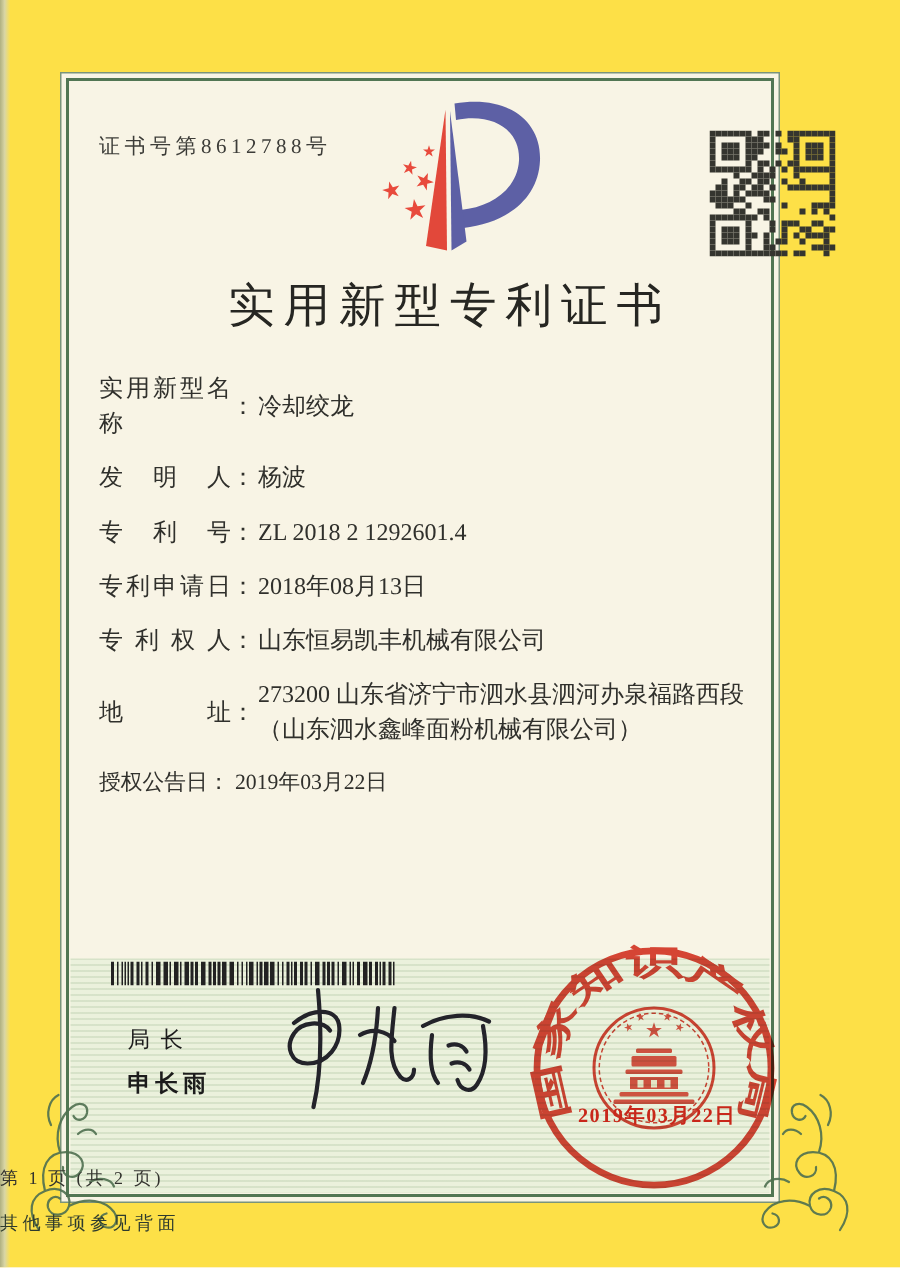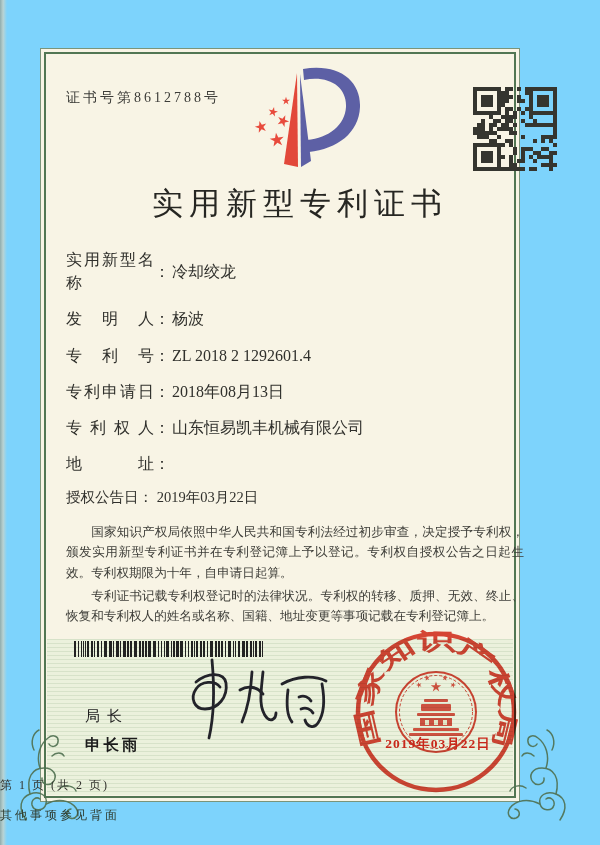--- a/index.html
+++ b/index.html
@@ -1,17 +1,17 @@
 <!DOCTYPE html>
 <html><head>
 <meta charset="utf-8">
 <style>
   html,body{margin:0;padding:0;}
   body{font-family:"Liberation Serif","DejaVu Serif",serif;}
-  .page{position:relative;width:600px;height:845px;background:#7dd3fc;overflow:hidden;}
+  .page{position:relative;width:600px;height:845px;background:#fde047;overflow:hidden;}
   .scan-edge-left{position:absolute;left:0;top:0;bottom:0;width:7px;
     background:linear-gradient(90deg,#96a093 0%,#cdd3c5 45%,rgba(251,248,236,0) 100%);opacity:.75;}
   
   .frame{position:absolute;left:40px;top:48px;width:478px;height:752px;border:1px solid #7a947a;background:#f8f4e5;}
   .frame::after{content:"";position:absolute;inset:3px;border:2px solid #527653;pointer-events:none;}
   .band{position:absolute;left:6px;right:6px;top:590px;bottom:6px;background:#ebf1dc;
     background-image:repeating-linear-gradient(180deg,rgba(110,150,100,.16) 0 1px,rgba(110,150,100,0) 1px 4px);}
   
   .cert-no{position:absolute;left:66px;top:89px;font-size:14px;letter-spacing:3px;color:#3c3c38;}
   .logo{position:absolute;left:231px;top:64px;width:140px;height:114px;}
@@ -23,21 +23,21 @@
   .frow{display:flex;align-items:center;margin-bottom:13px;font-size:16px;line-height:1.45;}
   .flabel{flex:0 0 88px;text-align:justify;text-align-last:justify;}
   .fcolon{flex:0 0 auto;padding-right:2px;}
   .fvalue{flex:1;}
   .grant-row{display:flex;margin-top:13px;font-size:14.5px;}
   .grant-g1{flex:0 0 226px;}
   .paras{margin-top:15px;font-size:12.6px;line-height:1.6;color:#3d3d38;text-align:justify;}
   .paras p{margin:0 0 3px 0;text-indent:2em;}
   
   .barcode{position:absolute;left:74px;top:641px;width:195px;height:16px;}
-  .director{position:absolute;left:85px;top:684px;font-family:Liberation Serif, serif;color:#1c1c1c;margin-top:23px;}
+  .director{position:absolute;left:85px;top:684px;font-family:Liberation Serif, serif;color:#1c1c1c;}
   .director .d-title{font-size:15px;letter-spacing:7px;margin-bottom:9px;}
   .director .d-name{font-size:15.5px;letter-spacing:3px;font-weight:600;}
   .signature{position:absolute;left:168px;top:652px;width:170px;height:95px;}
   .seal{position:absolute;left:351px;top:627px;width:170px;height:170px;mix-blend-mode:multiply;opacity:.93;}
   .seal-date{position:absolute;left:363px;top:735px;width:150px;text-align:center;font-size:13.5px;
     letter-spacing:1px;color:#c8271a;font-weight:600;}
   .flourish{position:absolute;width:82px;height:96px;}
   .flourish.fl-left{left:16px;top:728px;}
   .flourish.fl-right{left:488px;top:728px;transform:scaleX(-1);}
   .page-indicator{position:absolute;left:0;right:0;top:777px;text-align:left;font-size:12px;
@@ -343,30 +343,27 @@
       <span class="fvalue">2018年08月13日</span>
     </div>
     <div class="frow">
       <span class="flabel">专利权人</span>
         <span class="fcolon">：</span>
       <span class="fvalue">山东恒易凯丰机械有限公司</span>
     </div>
     <div class="frow">
       <span class="flabel">地址</span>
         <span class="fcolon">：</span>
+      <span class="fvalue">273200 山东省济宁市泗水县泗河办泉福路西段（山东泗水鑫峰面粉机械有限公司）</span>
     </div>
     <div class="grant-row">
       <span class="grant-g1">
         <span>授权公告日</span><span>：</span>
         <span>2019年03月22日</span>
       </span>
-    </div>
-    <div class="paras">
-      <p>国家知识产权局依照中华人民共和国专利法经过初步审查，决定授予专利权，颁发实用新型专利证书并在专利登记簿上予以登记。专利权自授权公告之日起生效。专利权期限为十年，自申请日起算。</p>
-      <p>专利证书记载专利权登记时的法律状况。专利权的转移、质押、无效、终止、恢复和专利权人的姓名或名称、国籍、地址变更等事项记载在专利登记簿上。</p>
     </div>
   </div>
 
   <svg class="barcode" id="barcode-svg" viewBox="0 0 195 16" preserveAspectRatio="none">
       <g fill="#222">
         <rect x="0" y="0" width="2" height="16"></rect>
         <rect x="4" y="0" width="1" height="16"></rect>
         <rect x="7" y="0" width="1" height="16"></rect>
         <rect x="9" y="0" width="1" height="16"></rect>
         <rect x="11" y="0" width="1" height="16"></rect>

